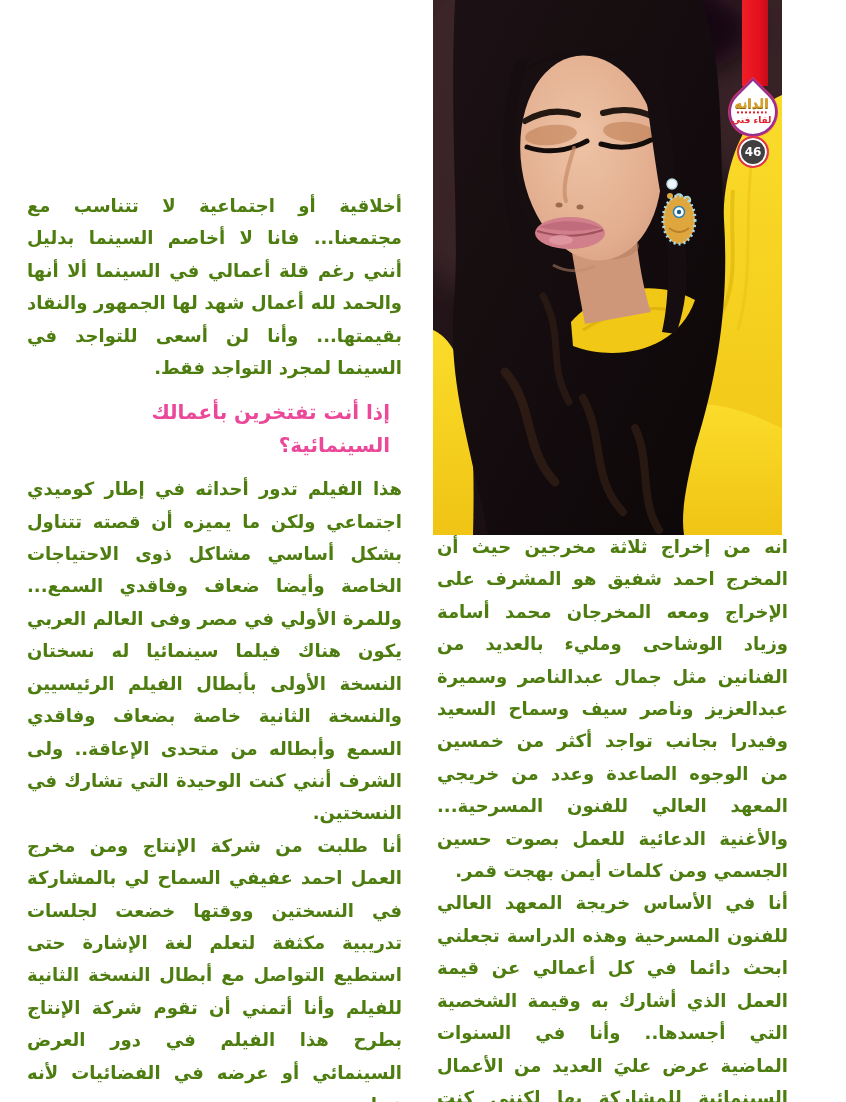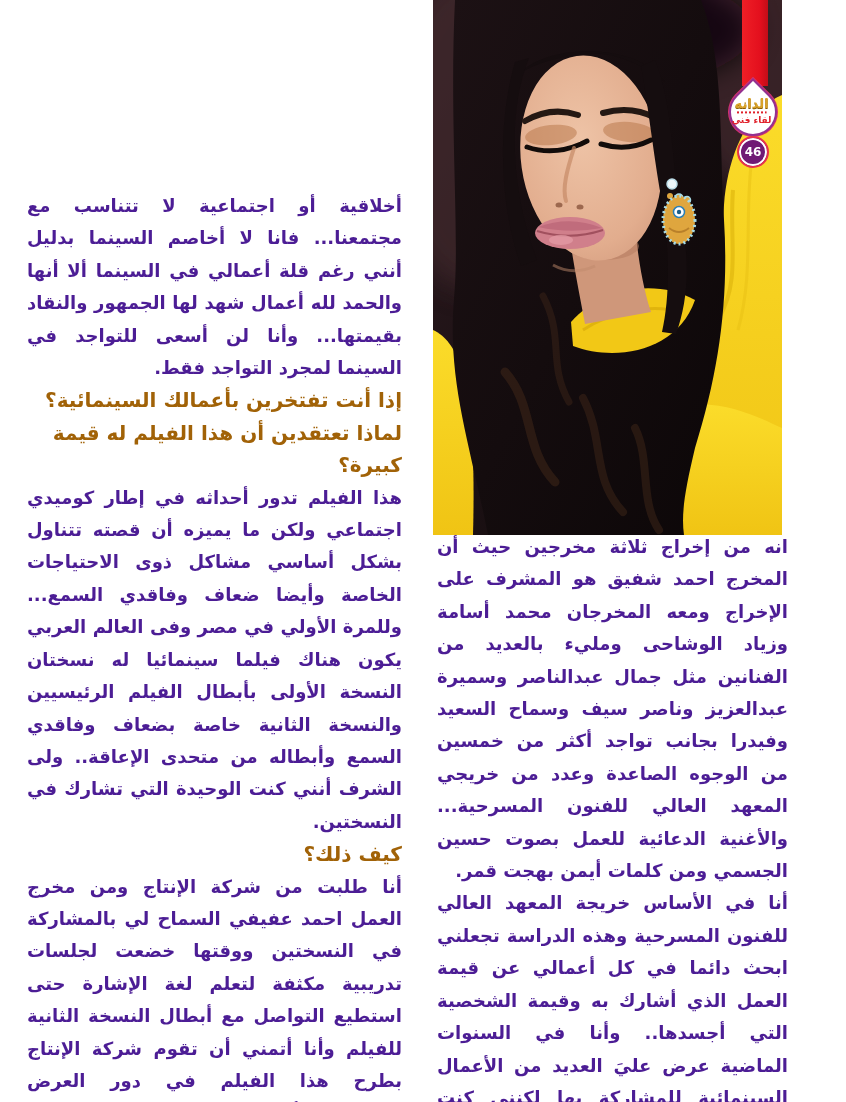--- a/index.html
+++ b/index.html
@@ -28,35 +28,35 @@
     display:flex;flex-direction:column;align-items:center;justify-content:center;
   }
   .logo-text{font-size:13px;font-weight:700;color:#d9a229;line-height:13px;
     text-shadow:0 1px 0 #8a5c00;white-space:nowrap;}
   .logo-divider{width:30px;height:2px;margin:1px 0 2px 0;
     background:repeating-linear-gradient(90deg,#e02! 0,#e0212b 2px,transparent 2px,transparent 4px);
     background:repeating-linear-gradient(90deg,#e0212b 0,#e0212b 2px,transparent 2px,transparent 4px);}
   .section-label{font-size:9px;font-weight:700;color:#e0212b;line-height:10px;white-space:nowrap;}
   .pagenum{
     position:absolute;left:19px;top:136px;width:28px;height:28px;border-radius:50%;
-    background:#701a75;border:2px solid #e8334a;
+    background:#404040;border:2px solid #e8334a;
     box-shadow:inset 0 0 0 2px #ffffff;
     color:#ffffff;font-size:12px;font-weight:700;
     display:flex;align-items:center;justify-content:center;
   }
   
   .col{position:absolute;text-align:justify;text-justify:inter-word;}
   .col-left{left:27px;top:190px;width:375px;}
   .col-right{left:437px;top:531px;width:351px;}
   p.answer{
-    margin:0;font-size:18px;font-weight:700;color:#4c1d95;
+    margin:0;font-size:18px;font-weight:700;color:#4d7c0f;
     line-height:32.4px;letter-spacing:0;
   }
   h2.question{
-    margin:0;font-size:20px;font-weight:700;color:#a16207;
+    margin:12px;font-size:20px;font-weight:700;color:#ec4899;
     line-height:32.4px;text-align:right;
   }
 </style>
 </head>
 <body>
 
 <div class="page">
 
   <div class="photo">
     <svg width="349" height="535" viewBox="0 0 349 535" xmlns="http://www.w3.org/2000/svg">
@@ -160,23 +160,21 @@
         <div class="logo-divider"></div>
         <div class="section-label">لقاء فني</div>
       </div>
     </div>
     <div class="pagenum">46</div>
   </div>
 
   <div class="col col-left">
     <p class="answer">أخلاقية أو اجتماعية لا تتناسب مع مجتمعنا... فانا لا أخاصم السينما بدليل أنني رغم قلة أعمالي في السينما ألا أنها والحمد لله أعمال شهد لها الجمهور والنقاد بقيمتها... وأنا لن أسعى للتواجد في السينما لمجرد التواجد فقط.</p>
     <h2 class="question">إذا أنت تفتخرين بأعمالك السينمائية؟</h2>
-    <h2 class="question">لماذا تعتقدين أن هذا الفيلم له قيمة كبيرة؟</h2>
     <p class="answer">هذا الفيلم تدور أحداثه في إطار كوميدي اجتماعي ولكن ما يميزه أن قصته تتناول بشكل أساسي مشاكل ذوى الاحتياجات الخاصة وأيضا ضعاف وفاقدي السمع... وللمرة الأولي في مصر وفى العالم العربي يكون هناك فيلما سينمائيا له نسختان النسخة الأولى بأبطال الفيلم الرئيسيين والنسخة الثانية خاصة بضعاف وفاقدي السمع وأبطاله من متحدى الإعاقة.. ولى الشرف أنني كنت الوحيدة التي تشارك في النسختين.</p>
-    <h2 class="question">كيف ذلك؟</h2>
     <p class="answer">أنا طلبت من شركة الإنتاج ومن مخرج العمل احمد عفيفي السماح لي بالمشاركة في النسختين ووقتها خضعت لجلسات تدريبية مكثفة لتعلم لغة الإشارة حتى استطيع التواصل مع أبطال النسخة الثانية للفيلم وأنا أتمني أن تقوم شركة الإنتاج بطرح هذا الفيلم في دور العرض السينمائي أو عرضه في الفضائيات لأنه عمل مميز.</p>
 
   </div>
 
   <div class="col col-right">
     <p class="answer">انه من إخراج ثلاثة مخرجين حيث أن المخرج احمد شفيق هو المشرف على الإخراج ومعه المخرجان محمد أسامة وزياد الوشاحى ومليء بالعديد من الفنانين مثل جمال عبدالناصر وسميرة عبدالعزيز وناصر سيف وسماح السعيد وفيدرا بجانب تواجد أكثر من خمسين من الوجوه الصاعدة وعدد من خريجي المعهد العالي للفنون المسرحية... والأغنية الدعائية للعمل بصوت حسين الجسمي ومن كلمات أيمن بهجت قمر.</p>
     <p class="answer">أنا في الأساس خريجة المعهد العالي للفنون المسرحية وهذه الدراسة تجعلني ابحث دائما في كل أعمالي عن قيمة العمل الذي أشارك به وقيمة الشخصية التي أجسدها.. وأنا في السنوات الماضية عرض عليَ العديد من الأعمال السينمائية للمشاركة بها لكنني كنت أرفضها إما لأن قصة العمل لا تعجبني أو أن الشخصية التي أجسدها سطحية أو تقدم قيمة</p>
   </div>
 
 </div>

